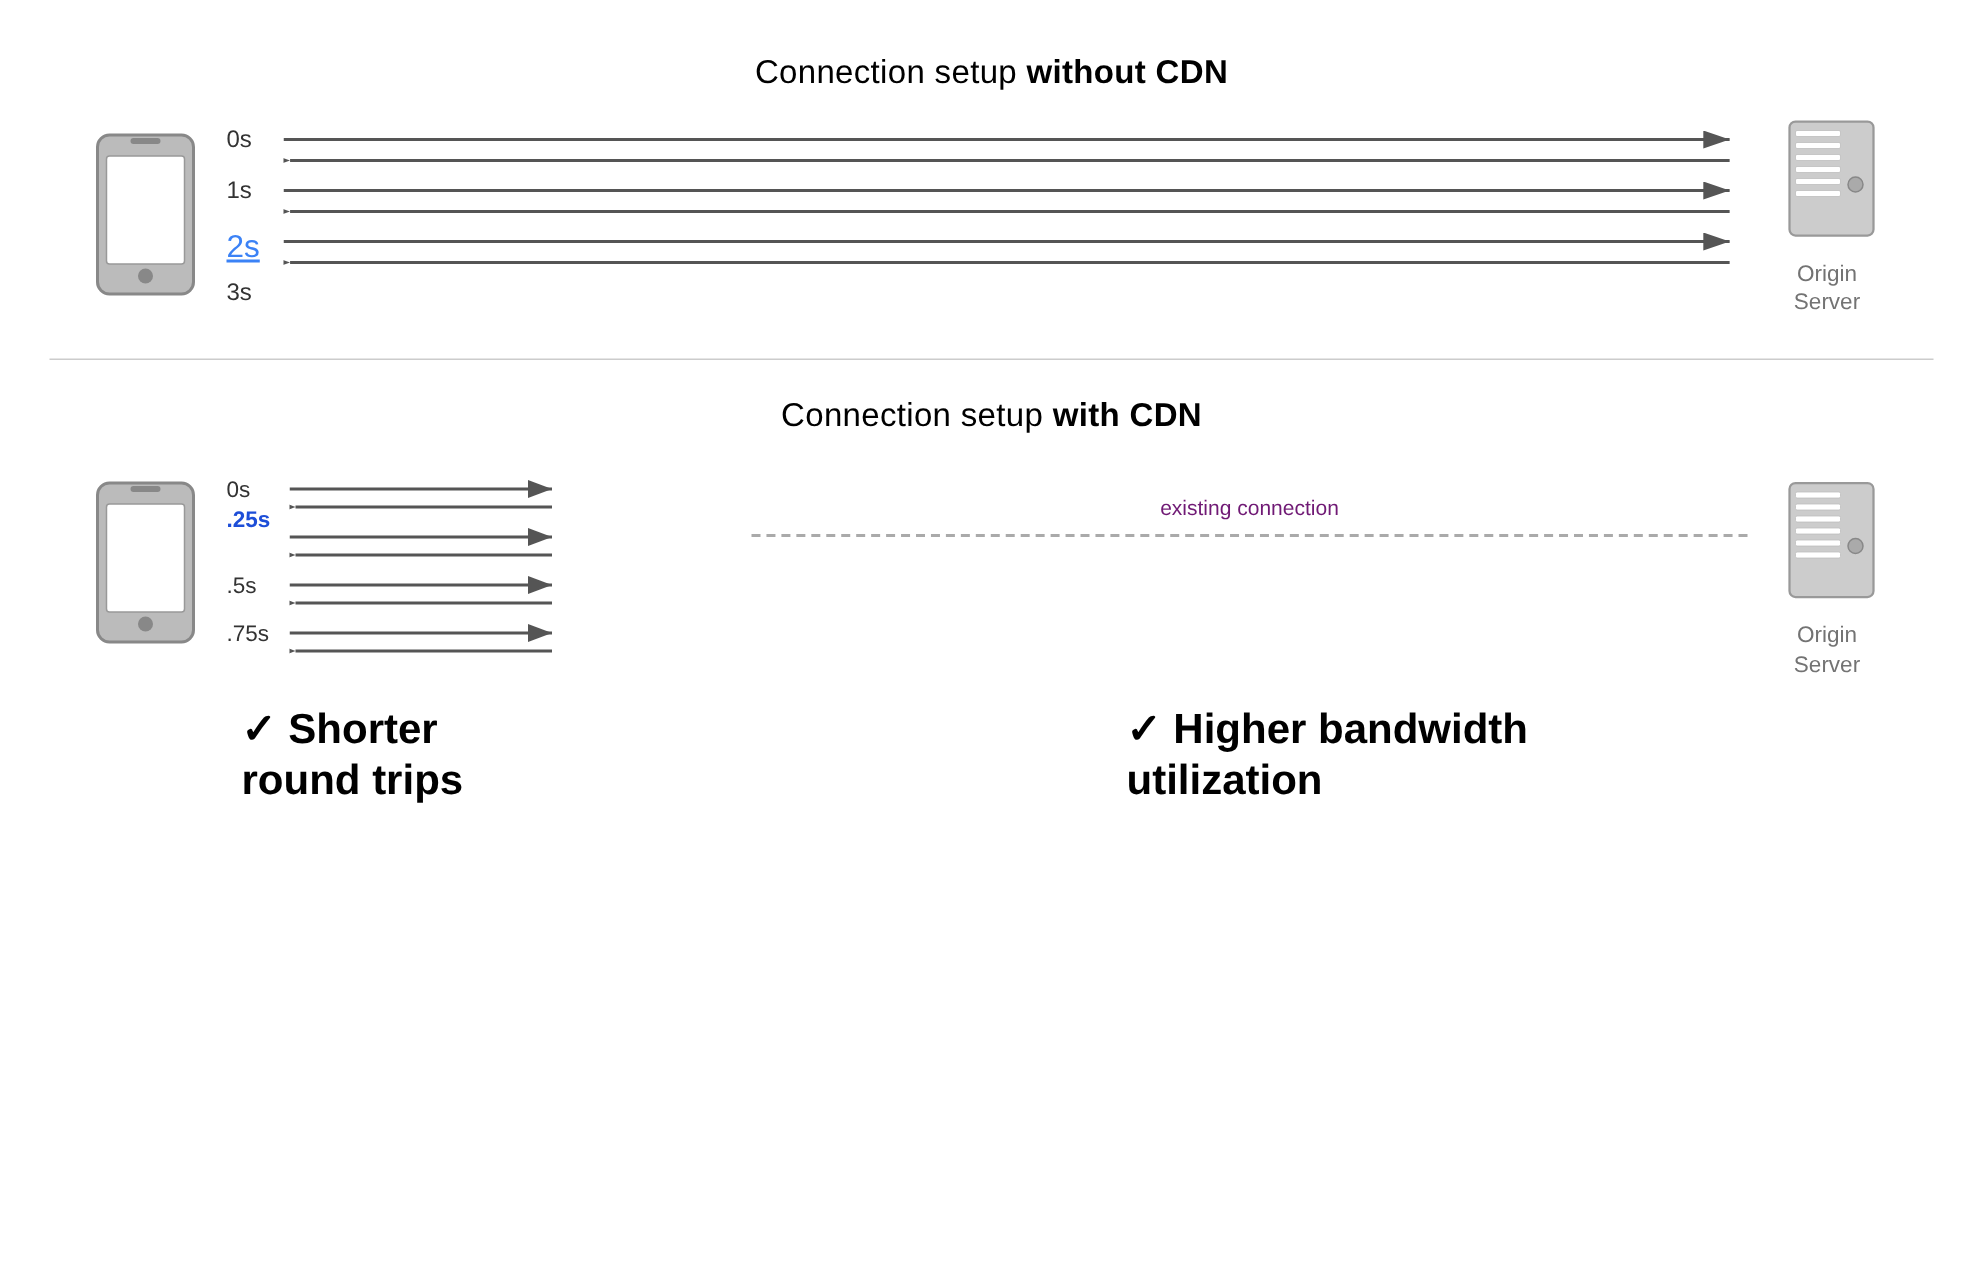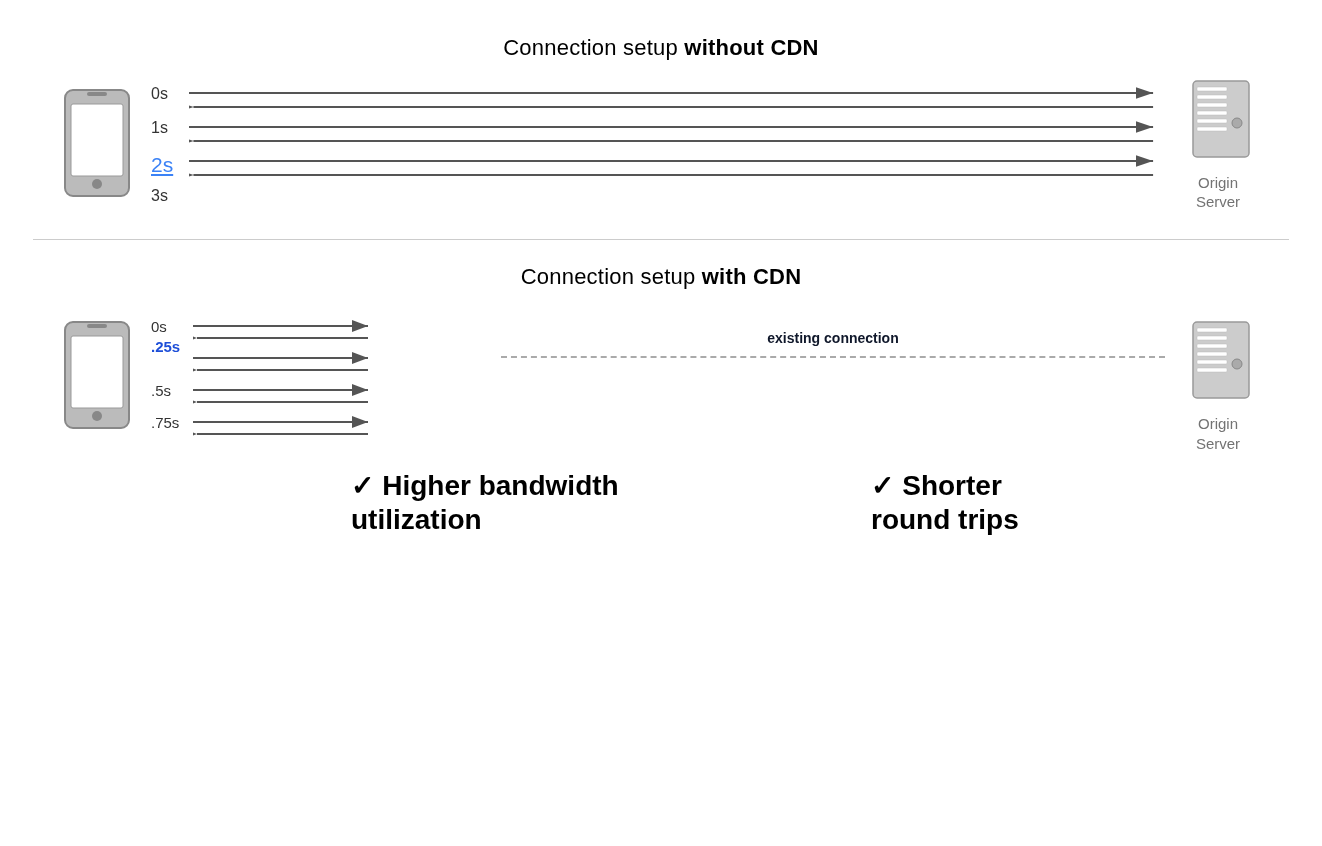--- a/index.html
+++ b/index.html
@@ -111,27 +111,26 @@
       flex: 1;
       position: relative;
       display: flex;
       flex-direction: column;
       align-items: flex-start;
       justify-content: flex-start;
       padding-top: 0;
     }
     .existing-label {
       font-size: 14px;
-      color: #0f172a;
+      color: #701a75;
       position: absolute;
       top: 20px;
       left: 50%;
       transform: translateX(-50%);
       white-space: nowrap;
-      font-weight: bold;
     }
     .dotted-line {
       position: absolute;
       top: 46px;
       left: 0;
       right: 0;
       border-top: 2px dashed #aaa;
     }
   </style>
 </head>
@@ -264,22 +263,22 @@
         <rect x="8" y="32" width="30" height="4" rx="1" fill="#fff" stroke="#bbb" stroke-width="0.5"></rect>
         <rect x="8" y="40" width="30" height="4" rx="1" fill="#fff" stroke="#bbb" stroke-width="0.5"></rect>
         <rect x="8" y="48" width="30" height="4" rx="1" fill="#fff" stroke="#bbb" stroke-width="0.5"></rect>
         <circle cx="48" cy="44" r="5" fill="#aaa" stroke="#888" stroke-width="1"></circle>
       </svg>
       <div class="server-label">Origin<br>Server</div>
     </div>
   </div>
 
   <div class="benefits-row" style="margin-top:16px; padding-left:90px;">
+    <div class="benefit" style="flex:0 0 400px;">
+      <span style="white-space:pre-line; font-size:28px; font-weight:900; line-height:1.2;">✓ Shorter
+round trips</span>
+    </div>
     <div class="benefit" style="flex:1; padding-left:200px;">
       <span style="white-space:pre-line; font-size:28px; font-weight:900; line-height:1.2;">✓ Higher bandwidth
 utilization</span>
     </div>
-    <div class="benefit" style="flex:0 0 400px;">
-      <span style="white-space:pre-line; font-size:28px; font-weight:900; line-height:1.2;">✓ Shorter
-round trips</span>
-    </div>
   </div>
 </div>
 
 </body></html>

